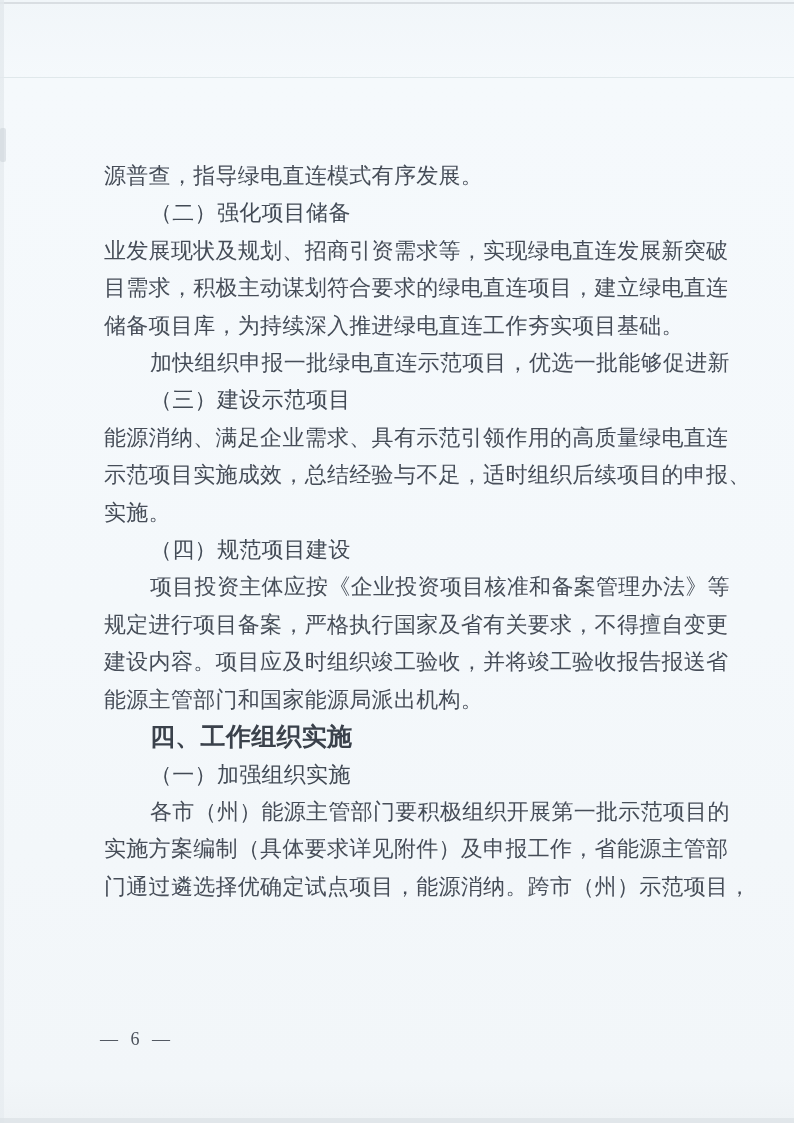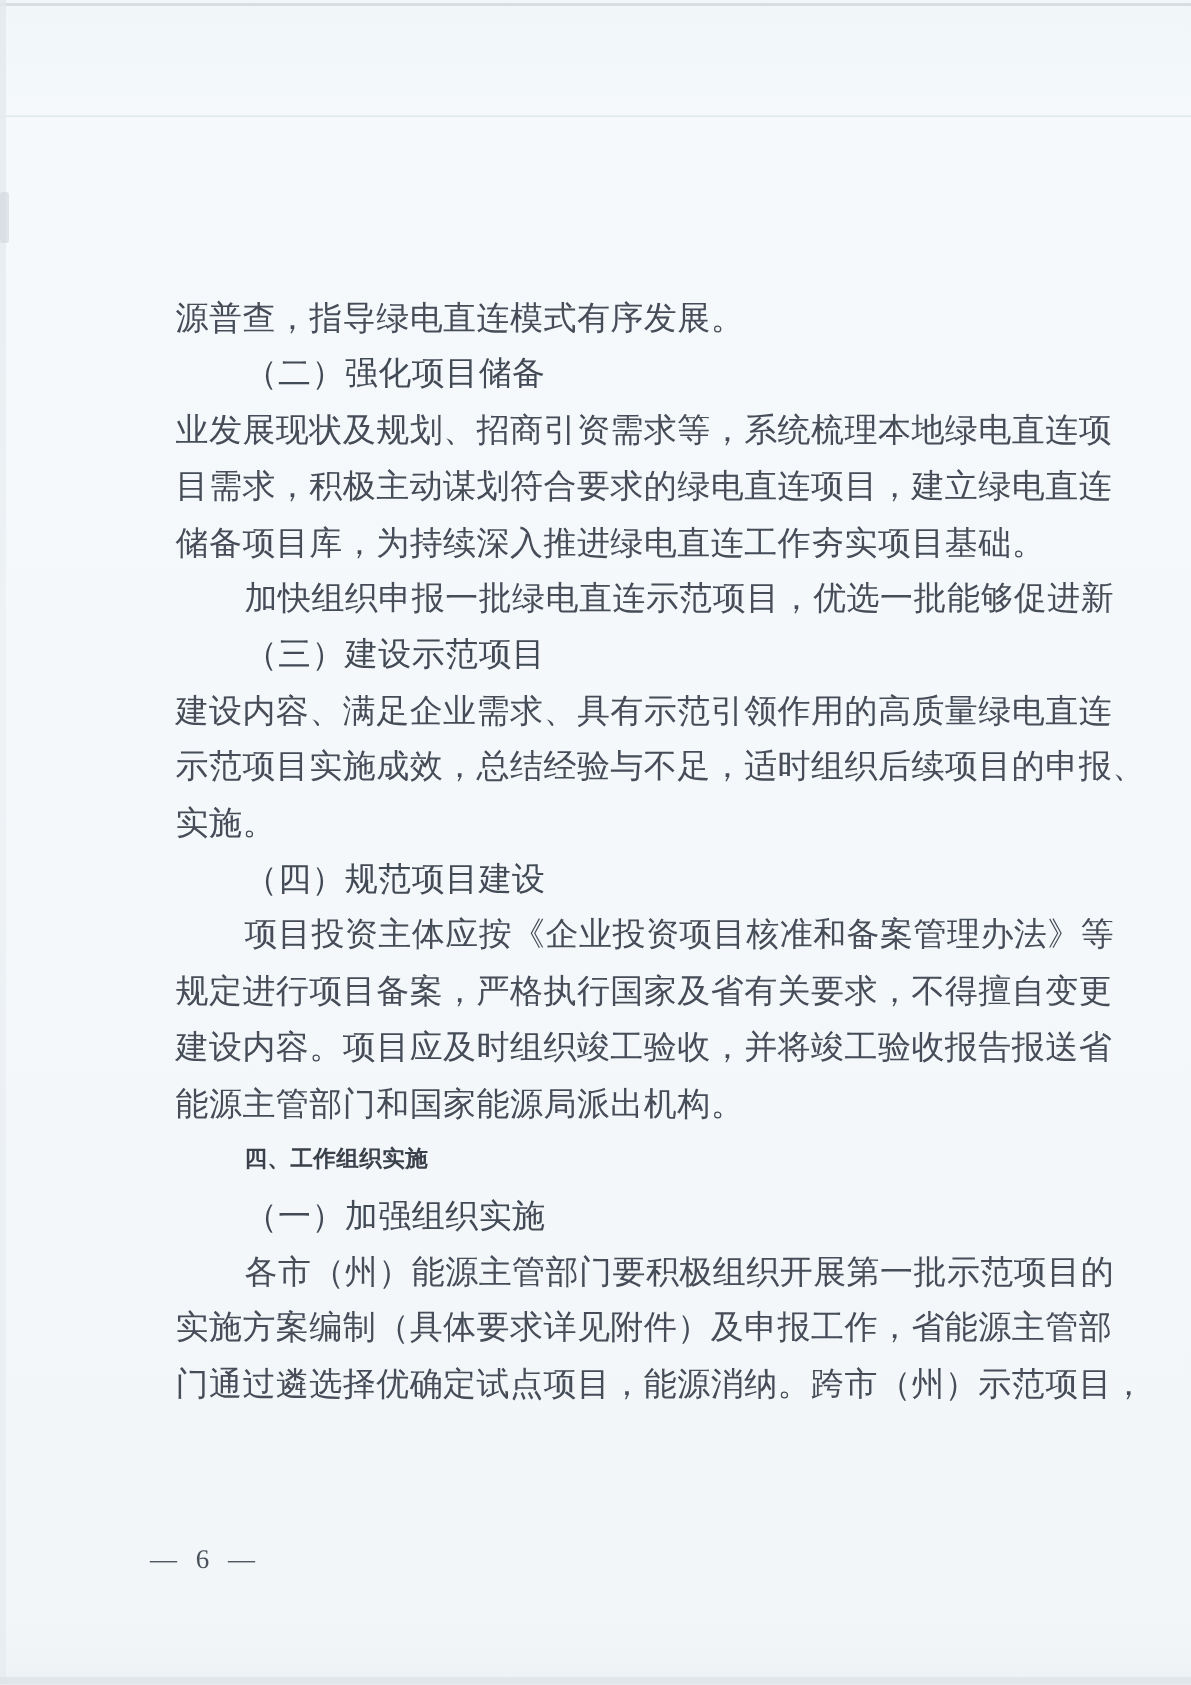--- a/index.html
+++ b/index.html
@@ -34,38 +34,37 @@
   .scan-left-smudge {
     position: absolute; top: 128px; left: 0; width: 6px; height: 34px;
     background: #ccd3d8; opacity: 0.55; border-radius: 2px;
   }
   .scan-bottom-shade {
     position: absolute; bottom: 0; left: 0; right: 0; height: 5px;
     background: #dce1e6; opacity: 0.7;
   }
   .doc-body {
     position: absolute;
-    left: 117px;
+    left: 104px;
     top: 157px;
     width: 616px;
-    margin-top: 36px;
   }
   .line {
     font-size: 22px;
     line-height: 37.4px;
     letter-spacing: 0.3px;
     color: #464d58;
     white-space: nowrap;
   }
   .indent { padding-left: 46px; }
   .kai-heading { color: #424a55; }
   .bold-heading {
     font-family: "Liberation Sans", "DejaVu Sans", sans-serif;
     font-weight: 700;
-    font-size: 15px;
+    font-size: 25px;
     color: #3a414b;
   }
   .page-number {
     position: absolute;
     left: 100px;
     top: 1029px;
     font-size: 18px;
     letter-spacing: 4px;
     color: #4c525c;
     font-family: "Liberation Serif", "DejaVu Serif", serif;
@@ -78,26 +77,26 @@
 
   <div class="scan-top-line"></div>
   <div class="scan-mid-line"></div>
   <div class="scan-left-edge"></div>
   <div class="scan-left-smudge"></div>
   <div class="scan-bottom-shade"></div>
 
   <div class="doc-body">
     <div class="line">源普查，指导绿电直连模式有序发展。</div>
     <div class="line kai-heading indent">（二）强化项目储备</div>
-    <div class="line">业发展现状及规划、招商引资需求等，系统梳理本地绿电直连项</div>
+    <div class="line">业发展现状及规划、招商引资需求等，实现绿电直连发展新突破</div>
     <div class="line">目需求，积极主动谋划符合要求的绿电直连项目，建立绿电直连</div>
     <div class="line">储备项目库，为持续深入推进绿电直连工作夯实项目基础。</div>
     <div class="line indent">加快组织申报一批绿电直连示范项目，优选一批能够促进新</div>
     <div class="line kai-heading indent">（三）建设示范项目</div>
-    <div class="line">建设内容、满足企业需求、具有示范引领作用的高质量绿电直连</div>
+    <div class="line">能源消纳、满足企业需求、具有示范引领作用的高质量绿电直连</div>
     <div class="line">示范项目实施成效，总结经验与不足，适时组织后续项目的申报、</div>
     <div class="line">实施。</div>
     <div class="line kai-heading indent">（四）规范项目建设</div>
     <div class="line indent">项目投资主体应按《企业投资项目核准和备案管理办法》等</div>
     <div class="line">规定进行项目备案，严格执行国家及省有关要求，不得擅自变更</div>
     <div class="line">建设内容。项目应及时组织竣工验收，并将竣工验收报告报送省</div>
     <div class="line">能源主管部门和国家能源局派出机构。</div>
     <div class="line bold-heading indent">四、工作组织实施</div>
     <div class="line kai-heading indent">（一）加强组织实施</div>
     <div class="line indent">各市（州）能源主管部门要积极组织开展第一批示范项目的</div>

